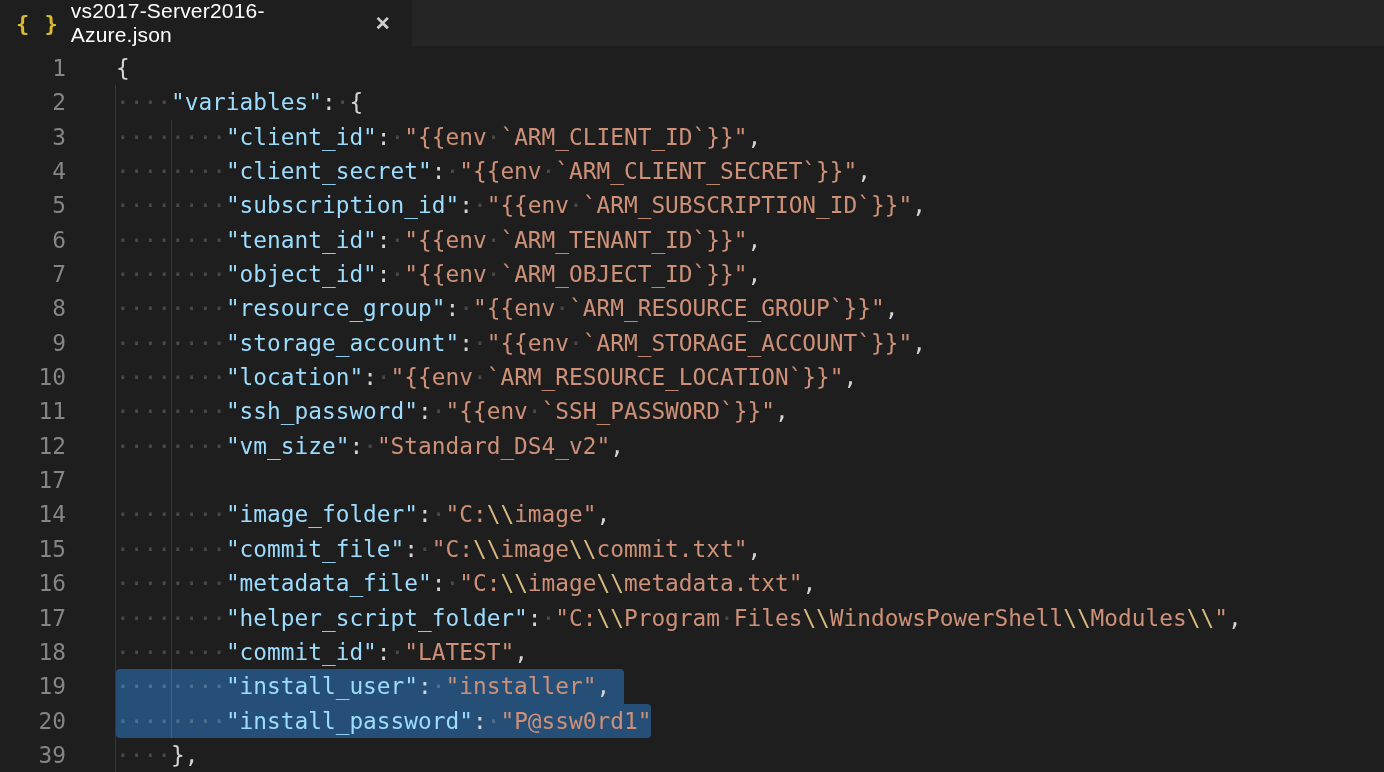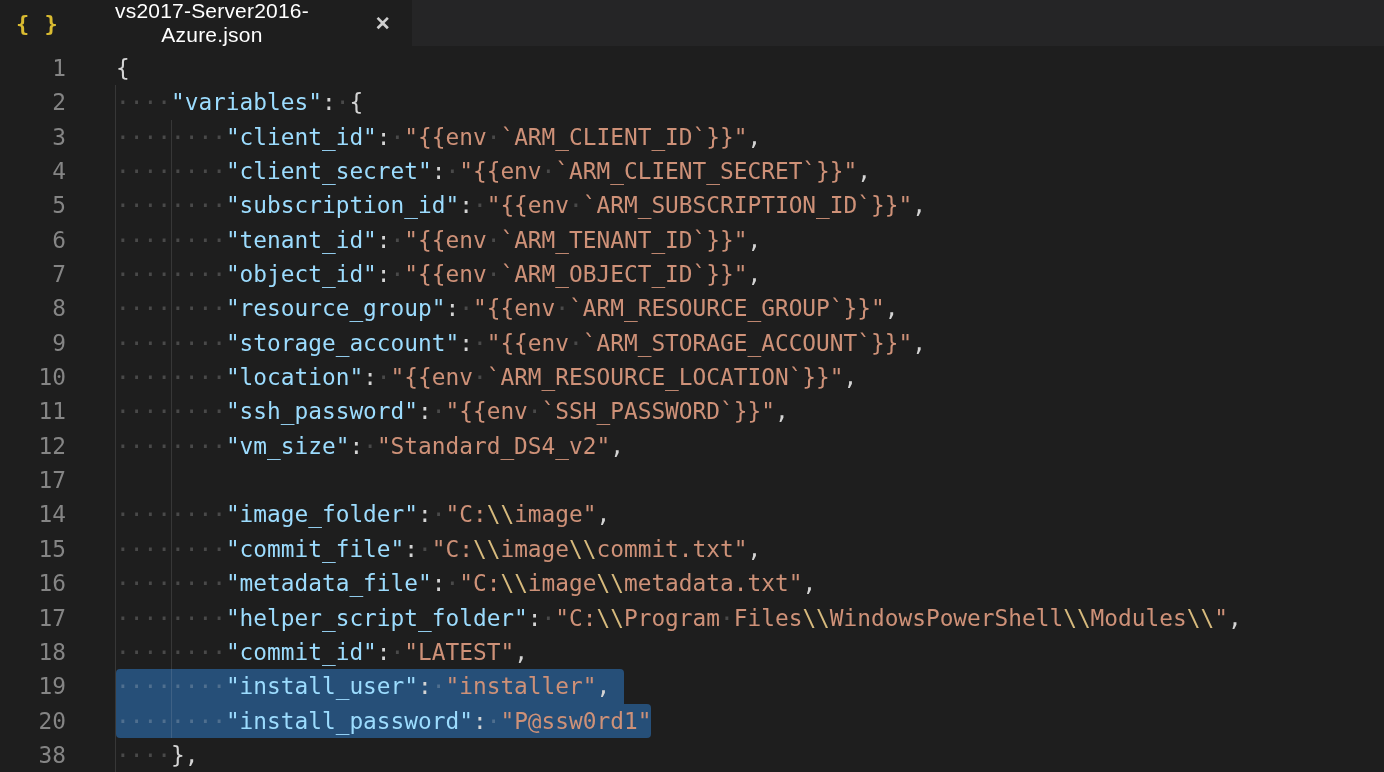--- a/index.html
+++ b/index.html
@@ -14,21 +14,21 @@
   .tab {
     width:412px; background:#1e1e1e;
     display:flex; align-items:center;
     padding:0 16px; cursor:pointer;
   }
   .tab-icon {
     font-family:"DejaVu Sans Mono","Liberation Mono",monospace;
     font-size:22px; font-weight:bold; color:#d9bb31;
     margin-right:12px; letter-spacing:1px; white-space:pre;
   }
-  .tab-title { font-size:21px; color:#ffffff; letter-spacing:0.2px;text-align:center; }
+  .tab-title { font-size:21px; color:#ffffff; letter-spacing:0.2px; }
   .tab-close {
     margin-left:16px; font-size:19px; font-weight:bold; color:#cfcfcf;
     width:28px; height:28px; display:flex; align-items:center; justify-content:center;
     border-radius:4px; cursor:pointer;
   }
 
   
   .editor {
     position:relative; width:100%; height:726px; background:#1e1e1e;
     padding-top:5px;
@@ -90,15 +90,15 @@
       <div class="line"><span class="gutter">11</span><span class="code"><span class="tok-w">·</span><span class="tok-w">·</span><span class="tok-w">·</span><span class="tok-w">·</span><span class="tok-w">·</span><span class="tok-w">·</span><span class="tok-w">·</span><span class="tok-w">·</span><span class="tok-k">"ssh_password"</span><span class="tok-p">:</span><span class="tok-w">·</span><span class="tok-s">"{{env</span><span class="tok-w">·</span><span class="tok-s">`SSH_PASSWORD`}}"</span><span class="tok-p">,</span></span></div>
       <div class="line"><span class="gutter">12</span><span class="code"><span class="tok-w">·</span><span class="tok-w">·</span><span class="tok-w">·</span><span class="tok-w">·</span><span class="tok-w">·</span><span class="tok-w">·</span><span class="tok-w">·</span><span class="tok-w">·</span><span class="tok-k">"vm_size"</span><span class="tok-p">:</span><span class="tok-w">·</span><span class="tok-s">"Standard_DS4_v2"</span><span class="tok-p">,</span></span></div>
       <div class="line"><span class="gutter">17</span><span class="code"></span></div>
       <div class="line"><span class="gutter">14</span><span class="code"><span class="tok-w">·</span><span class="tok-w">·</span><span class="tok-w">·</span><span class="tok-w">·</span><span class="tok-w">·</span><span class="tok-w">·</span><span class="tok-w">·</span><span class="tok-w">·</span><span class="tok-k">"image_folder"</span><span class="tok-p">:</span><span class="tok-w">·</span><span class="tok-s">"C:</span><span class="tok-e">\\</span><span class="tok-s">image"</span><span class="tok-p">,</span></span></div>
       <div class="line"><span class="gutter">15</span><span class="code"><span class="tok-w">·</span><span class="tok-w">·</span><span class="tok-w">·</span><span class="tok-w">·</span><span class="tok-w">·</span><span class="tok-w">·</span><span class="tok-w">·</span><span class="tok-w">·</span><span class="tok-k">"commit_file"</span><span class="tok-p">:</span><span class="tok-w">·</span><span class="tok-s">"C:</span><span class="tok-e">\\</span><span class="tok-s">image</span><span class="tok-e">\\</span><span class="tok-s">commit.txt"</span><span class="tok-p">,</span></span></div>
       <div class="line"><span class="gutter">16</span><span class="code"><span class="tok-w">·</span><span class="tok-w">·</span><span class="tok-w">·</span><span class="tok-w">·</span><span class="tok-w">·</span><span class="tok-w">·</span><span class="tok-w">·</span><span class="tok-w">·</span><span class="tok-k">"metadata_file"</span><span class="tok-p">:</span><span class="tok-w">·</span><span class="tok-s">"C:</span><span class="tok-e">\\</span><span class="tok-s">image</span><span class="tok-e">\\</span><span class="tok-s">metadata.txt"</span><span class="tok-p">,</span></span></div>
       <div class="line"><span class="gutter">17</span><span class="code"><span class="tok-w">·</span><span class="tok-w">·</span><span class="tok-w">·</span><span class="tok-w">·</span><span class="tok-w">·</span><span class="tok-w">·</span><span class="tok-w">·</span><span class="tok-w">·</span><span class="tok-k">"helper_script_folder"</span><span class="tok-p">:</span><span class="tok-w">·</span><span class="tok-s">"C:</span><span class="tok-e">\\</span><span class="tok-s">Program</span><span class="tok-w">·</span><span class="tok-s">Files</span><span class="tok-e">\\</span><span class="tok-s">WindowsPowerShell</span><span class="tok-e">\\</span><span class="tok-s">Modules</span><span class="tok-e">\\</span><span class="tok-s">"</span><span class="tok-p">,</span></span></div>
       <div class="line"><span class="gutter">18</span><span class="code"><span class="tok-w">·</span><span class="tok-w">·</span><span class="tok-w">·</span><span class="tok-w">·</span><span class="tok-w">·</span><span class="tok-w">·</span><span class="tok-w">·</span><span class="tok-w">·</span><span class="tok-k">"commit_id"</span><span class="tok-p">:</span><span class="tok-w">·</span><span class="tok-s">"LATEST"</span><span class="tok-p">,</span></span></div>
       <div class="line"><span class="gutter">19</span><span class="code"><span class="sel sel-first"><span class="tok-w">·</span><span class="tok-w">·</span><span class="tok-w">·</span><span class="tok-w">·</span><span class="tok-w">·</span><span class="tok-w">·</span><span class="tok-w">·</span><span class="tok-w">·</span><span class="tok-k">"install_user"</span><span class="tok-p">:</span><span class="tok-w">·</span><span class="tok-s">"installer"</span><span class="tok-p">,</span><span class="sel-eol"></span></span></span></div>
       <div class="line"><span class="gutter">20</span><span class="code"><span class="sel sel-last"><span class="tok-w">·</span><span class="tok-w">·</span><span class="tok-w">·</span><span class="tok-w">·</span><span class="tok-w">·</span><span class="tok-w">·</span><span class="tok-w">·</span><span class="tok-w">·</span><span class="tok-k">"install_password"</span><span class="tok-p">:</span><span class="tok-w">·</span><span class="tok-s">"P@ssw0rd1"</span></span></span></div>
-      <div class="line"><span class="gutter">38</span><span class="code"><span class="tok-w">·</span><span class="tok-w">·</span><span class="tok-w">·</span><span class="tok-w">·</span><span class="tok-p">}</span><span class="tok-p">,</span></span></div>
+      <div class="line"><span class="gutter">39</span><span class="code"><span class="tok-w">·</span><span class="tok-w">·</span><span class="tok-w">·</span><span class="tok-w">·</span><span class="tok-p">}</span><span class="tok-p">,</span></span></div>
     </div>
 </div>
 
 </body></html>

